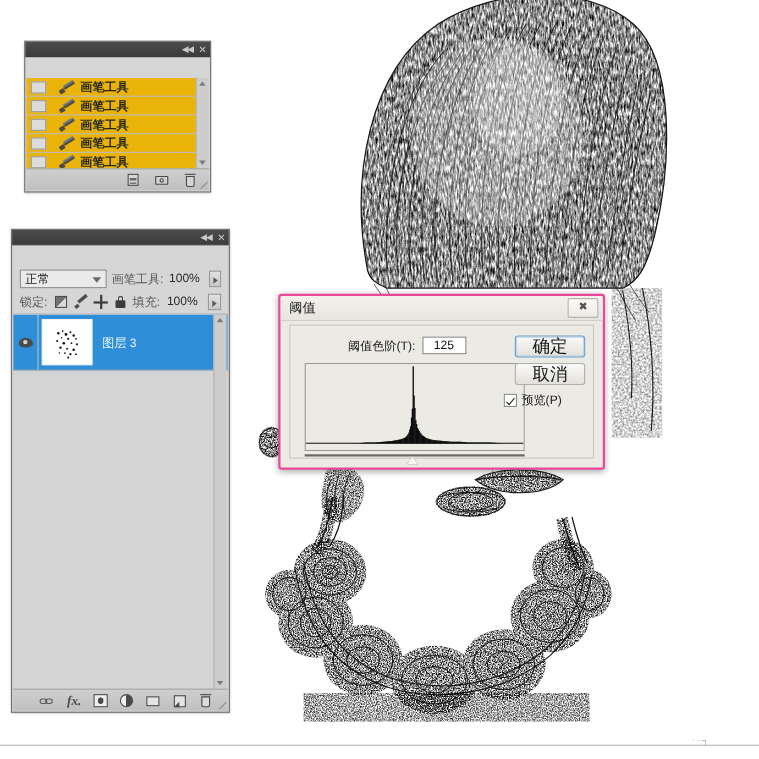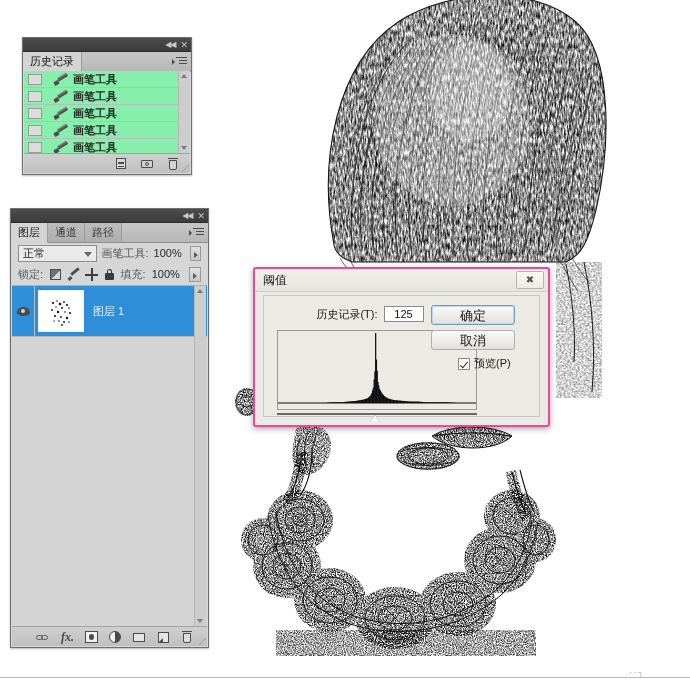--- a/index.html
+++ b/index.html
@@ -130,21 +130,21 @@
   
   #history-panel {
     left: 22px; top: 37px;
     width: 170px; height: 138px;
   }
   #history-list {
     position: absolute;
     left: 1px; right: 1px;
     top: 33px;
     bottom: 21px;
-    background: #86efac;
+    background: #eab308;
     overflow: hidden;
   }
   .hist-row {
     height: 16px;
     display: flex;
     align-items: center;
     border-bottom: 1px solid #bcbcbc;
     position: relative;
     cursor: default;
   }
@@ -723,25 +723,25 @@
     top: 119px;
     width: 0; height: 0;
     border-left: 5px solid transparent;
     border-right: 5px solid transparent;
     border-bottom: 7px solid #f7f6f2;
     filter: drop-shadow(0 0 0.6px #5c5a55);
     cursor: default;
   }
   .dlg-btn {
     position: absolute;
-    right: 24px;
-    width: 84px;
+    right: 7px;
+    width: 64px;
     height: 20px;
     border-radius: 3px;
-    font-size: 13px;
+    font-size: 16px;
     color: #141414;
     text-align: center;
     line-height: 19px;
     box-sizing: border-box;
     cursor: default;
   }
   #btn-ok {
     top: 9px;
     background: linear-gradient(#fafafa, #e2e0da);
     border: 1px solid #6f9dc4;
@@ -990,30 +990,20 @@
 
   <div id="bottom-rule"></div>
   <div id="bottom-mark">··┐</div>
 </div>
 
 <div class="ps-panel" id="history-panel">
   <div class="panel-titlebar">
     <span class="tb-btn">◀◀</span>
     <span class="tb-btn close">✕</span>
   </div>
-  <div class="panel-tabrow">
-    <div class="ptab active">
-      <span>历史记录</span>
-    </div>
-    <div class="panel-menu-btn">
-      <i></i>
-        <i></i>
-        <i></i>
-    </div>
-  </div>
 
   <div id="history-list">
     <div class="hist-row">
       <span class="hist-chk"></span>
       <span class="hist-arrow empty">▷</span>
       <span class="brush-icon"></span>
       <span class="hist-label">画笔工具</span>
     </div>
     <div class="hist-row">
       <span class="hist-chk"></span>
@@ -1052,36 +1042,20 @@
     <div class="ficon camera-icon"></div>
     <div class="ficon trash-icon"></div>
   </div>
   <div class="resize-grip"></div>
 </div>
 
 <div class="ps-panel" id="layers-panel">
   <div class="panel-titlebar">
     <span class="tb-btn">◀◀</span>
     <span class="tb-btn close">✕</span>
-  </div>
-  <div class="panel-tabrow">
-    <div class="ptab active">
-      <span>图层</span>
-    </div>
-    <div class="ptab">
-      <span>通道</span>
-    </div>
-    <div class="ptab">
-      <span>路径</span>
-    </div>
-    <div class="panel-menu-btn">
-      <i></i>
-        <i></i>
-        <i></i>
-    </div>
   </div>
 
   <div class="blend-row">
     <div class="blend-select">
       <span>正常</span>
       <span class="caret"></span>
     </div>
     <span class="small-label">画笔工具:</span>
     <span class="num-field">100%</span>
     <span class="stepper"></span>
@@ -1123,21 +1097,21 @@
               <circle cx="22" cy="26" r="0.9"></circle>
             <circle cx="28" cy="27" r="1.2"></circle>
               <circle cx="20" cy="30" r="0.8"></circle>
             <circle cx="25" cy="31" r="1"></circle>
               <circle cx="15" cy="30" r="0.7"></circle>
             <circle cx="30" cy="31" r="0.8"></circle>
               <circle cx="23" cy="34" r="0.9"></circle>
           </g>
         </svg>
       </div>
-      <span class="layer-name">图层 1</span>
+      <span class="layer-name">图层 3</span>
     </div>
 
 
     <div class="panel-scroll">
       <div class="sc-up"></div>
       <div class="sc-dn"></div>
     </div>
   </div>
 
   <div class="layers-footer">
@@ -1153,21 +1127,21 @@
 </div>
 
 <div id="threshold-dialog">
   <div id="dlg-titlebar">
     <span id="dlg-title">阈值</span>
     <div id="dlg-close">✖</div>
   </div>
 
   <div id="dlg-body">
     <div id="thr-label-row">
-      <span id="thr-label">历史记录(T):</span>
+      <span id="thr-label">阈值色阶(T):</span>
       <span id="thr-input">125</span>
     </div>
 
     <div id="hist-box">
       <svg id="hist-svg" width="198" height="78" viewBox="0 0 198 78" aria-hidden="true">
         <rect width="198" height="78" fill="#eceae4"></rect>
         <g id="hist-bars" fill="#0e0e0e">
             <rect x="47.36" y="71.93" width="1.23" height="0.07"></rect>
             <rect x="48.14" y="71.86" width="1.23" height="0.14"></rect>
             <rect x="48.92" y="71.79" width="1.23" height="0.21"></rect>

